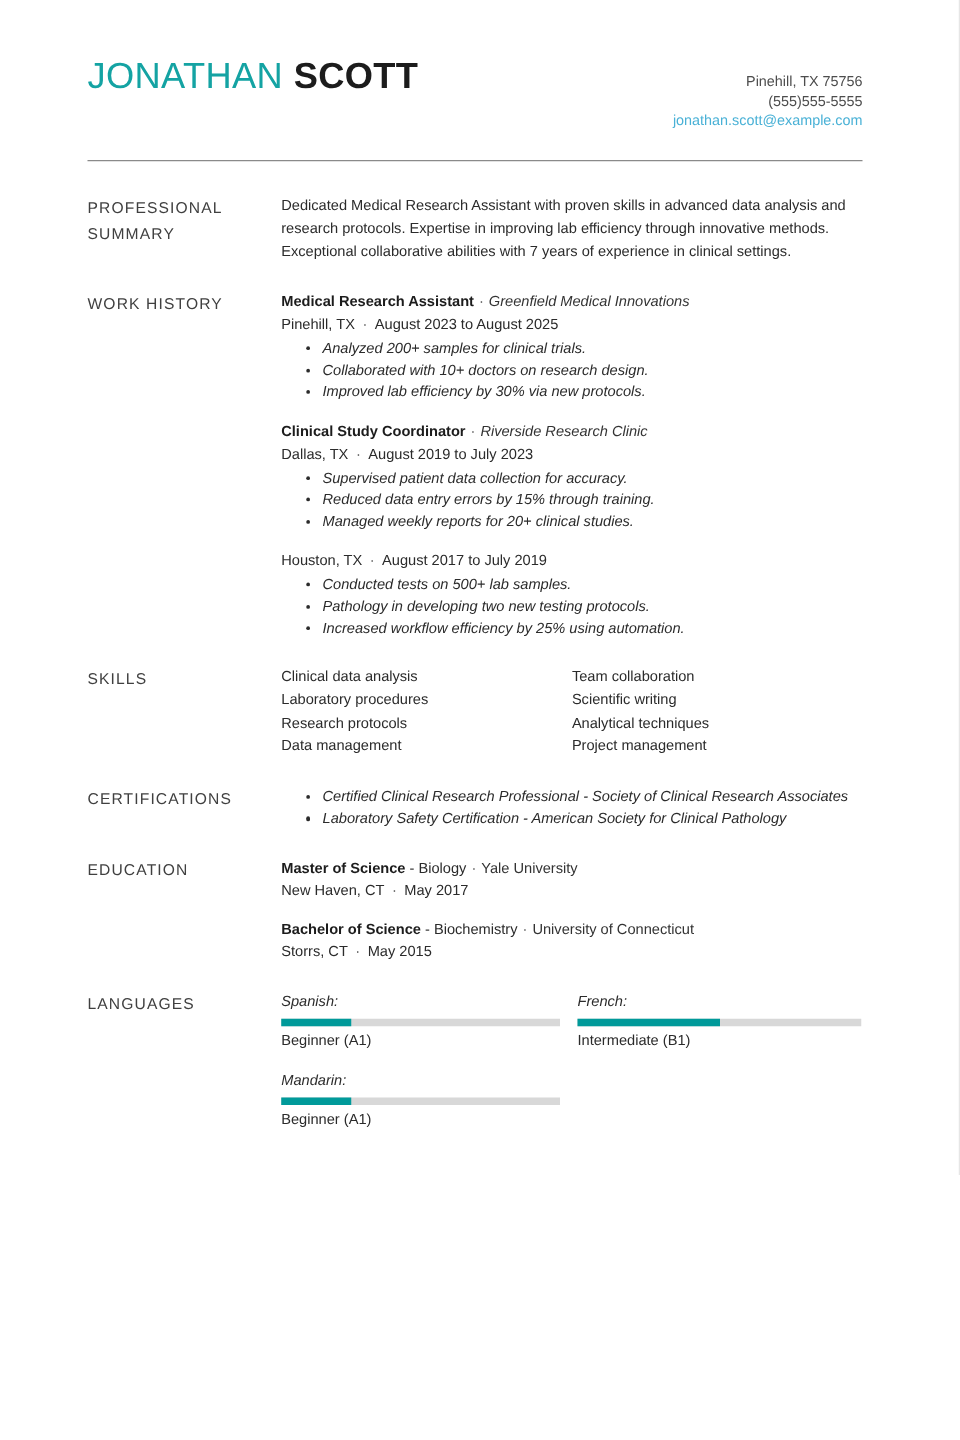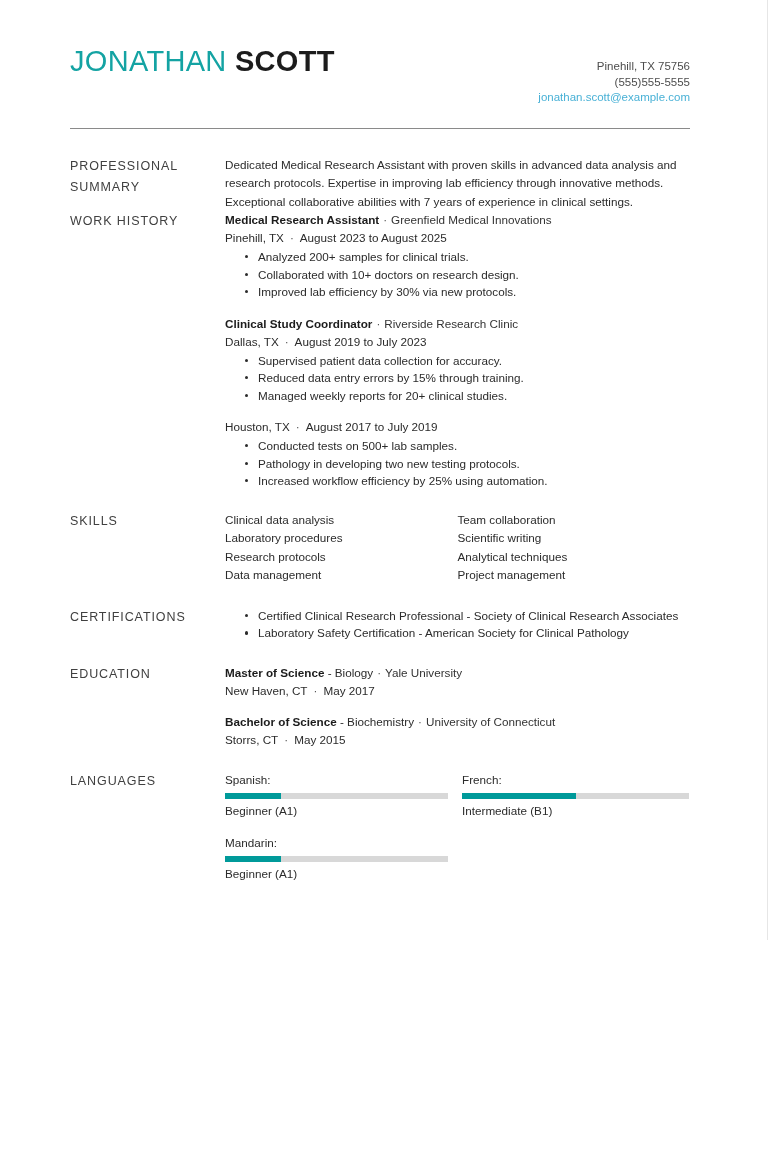--- a/index.html
+++ b/index.html
@@ -84,51 +84,53 @@
   .sec-body {
     flex: 1 1 auto;
     font-size: 11.7px;
     line-height: 17.5px;
     color: #2b2b2b;
   }
 
   #summary-section { margin-top: 27px; }
   .summary-text { line-height: 18.5px; }
 
-  #work-section { }
+  #work-section { margin-top: 22px; }
   .job { margin-bottom: 14px; }
   .job:last-child { margin-bottom: 0; }
   .job-head {
     line-height: 18px;
   }
   .job-title {
     font-weight: 700;
     color: #1c1c1c;
   }
   .sep {
     color: #555;
     padding: 0 4px;
   }
   .job-company {
+    font-style: italic;
     color: #333;
   }
   .job-meta {
     line-height: 18px;
   }
   .job-meta .sep { padding: 0 6px; }
 
   ul.bullets {
     margin: 1px 0 0 0;
     padding-left: 20px;
     list-style: none;
   }
   ul.bullets li {
     position: relative;
     line-height: 17.5px;
     padding-left: 13px;
+    font-style: italic;
   }
   ul.bullets li::before {
     content: "";
     position: absolute;
     left: 0;
     top: 7px;
     width: 3.2px;
     height: 3.2px;
     border-radius: 50%;
     background: #2b2b2b;
@@ -161,21 +163,21 @@
   .lang-grid {
     display: flex;
     flex-wrap: wrap;
     width: 464px;
   }
   .lang {
     width: 223px;
     margin-bottom: 14px;
   }
   .lang.right { margin-left: 14px; }
-  .lang-name { line-height: 18px; }
+  .lang-name { line-height: 18px; font-style: italic; }
   .bar-track {
     margin: 4px 0 3px 0;
     width: 223px;
     height: 6px;
     background: #d8d8d8;
   }
   .lang.right .bar-track { width: 227px; }
   .bar-fill {
     height: 6px;
     background: #009a9a;

